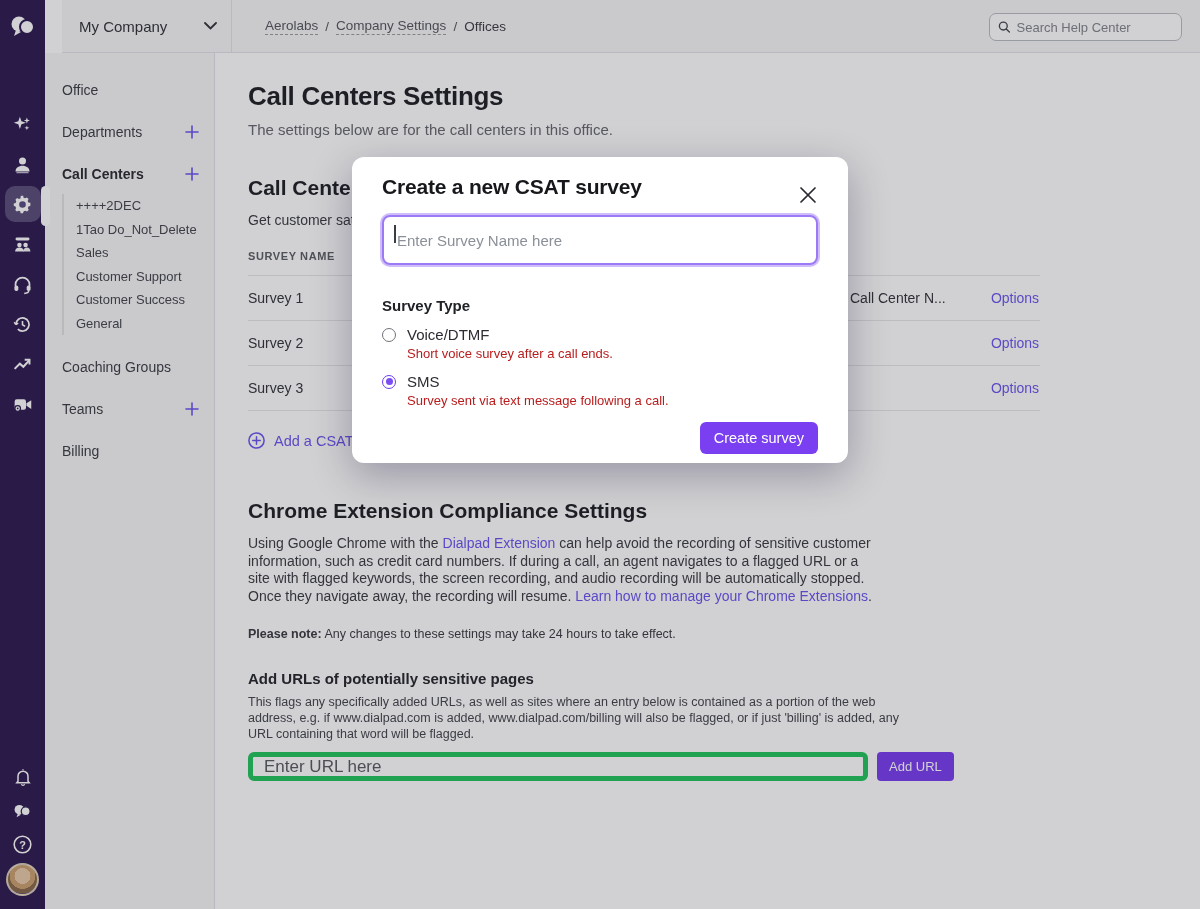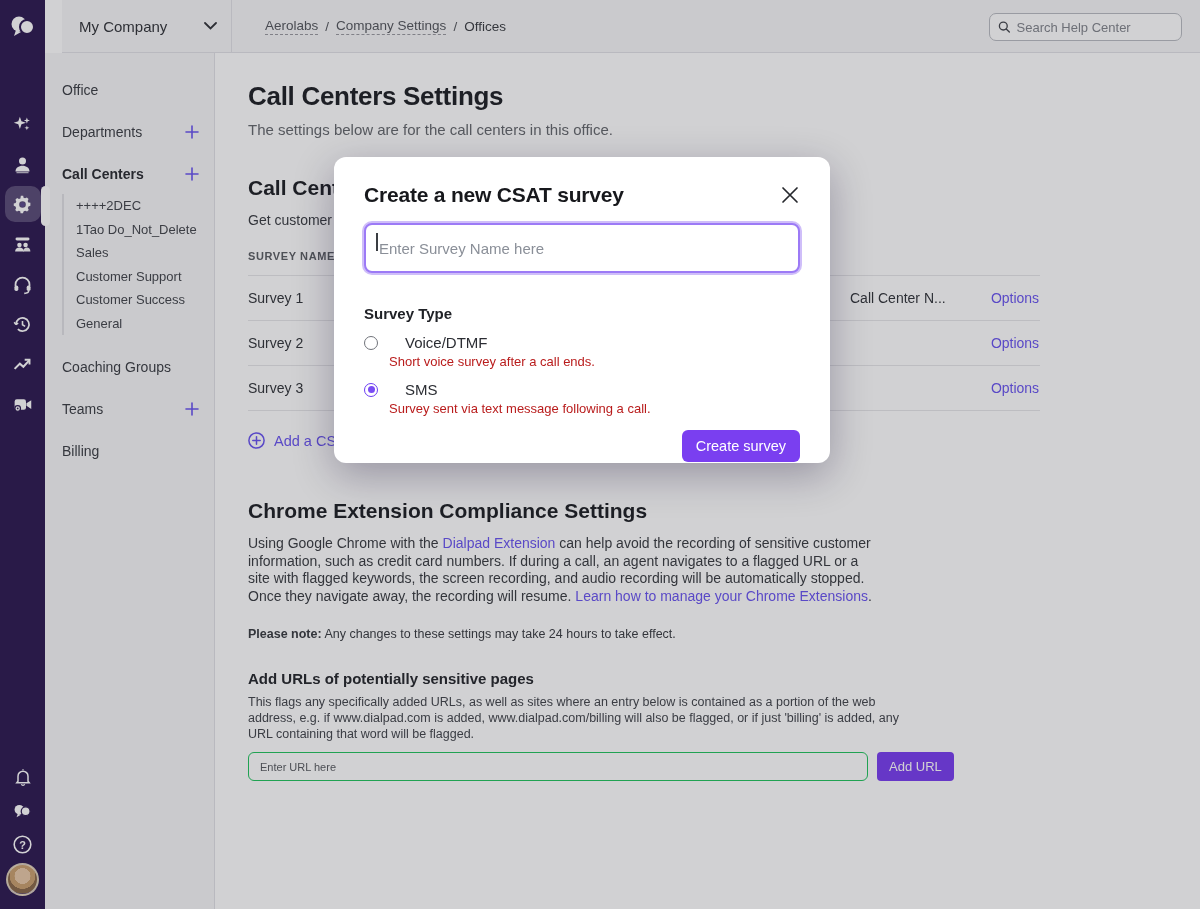--- a/index.html
+++ b/index.html
@@ -50,39 +50,39 @@
   .cell-cc { flex:1; color:#33363b; }
   .cell-opt { width:50px; text-align:center; color:#6a55f0; cursor:pointer; }
   .add-link { margin-top:21px; display:flex; align-items:center; gap:9px; color:#6a55f0; font-size:14.5px; cursor:pointer; width:max-content; }
   .chrome-p { margin-top:12px; width:636px; font-size:14px; line-height:17.6px; color:#3a3d42; }
   .lnk { color:#6a55f0; cursor:pointer; }
   .note { margin-top:22px; font-size:12.5px; color:#3a3d42; }
   .note b { font-weight:bold; }
   .url-h { margin-top:29px; font-size:15px; font-weight:bold; color:#26282d; }
   .url-desc { margin-top:7px; width:676px; font-size:12.5px; line-height:16px; color:#44474d; }
   .url-row { margin-top:10px; display:flex; align-items:center; gap:9px; }
-  .url-input { width:620px; height:29px; border:1px solid #22c55e; border-radius:6px; background:#fff; padding:0 11px; font-size:11px; color:#33363b; outline:none; font-family:"Liberation Sans", sans-serif; }
+  .url-input { width:620px; height:29px; border:5px solid #22c55e; border-radius:6px; background:#fff; padding:0 11px; font-size:17px; color:#33363b; outline:none; font-family:"Liberation Sans", sans-serif; }
   .url-input::placeholder { color:#595c61; }
   .btn { background:#7a3ff0; color:#fff; border:none; border-radius:4px; height:29px; padding:0 12px; font-size:13px; cursor:pointer; font-family:"Liberation Sans", sans-serif; }
 
   
   .overlay { position:absolute; inset:0; background:rgba(25,25,35,.2); z-index:50; }
-  .modal { position:absolute; left:334px; top:157px; width:496px; height:306px; background:#fff; border-radius:12px;
-           box-shadow:0 12px 40px rgba(20,10,50,.30); z-index:60; padding:26px 30px 20px; }
+  .modal { position:absolute; left:352px; top:157px; width:496px; height:306px; background:#fff; border-radius:12px;
+           box-shadow:0 12px 40px rgba(20,10,50,.30); z-index:60; padding:18px 30px 20px; }
   .modal-title { font-size:21px; font-weight:bold; color:#17181c; letter-spacing:-.2px; }
   .modal-close { position:absolute; top:29px; right:31px; width:18px; height:18px; cursor:pointer; }
   .name-wrap { position:relative; margin-top:16px; }
   .name-input { width:100%; height:50px; border:2px solid #9c7af6; box-shadow:0 0 0 2px #cfbef9; border-radius:8px; padding:0 13px;
                 font-size:15px; color:#33363b; outline:none; font-family:"Liberation Sans", sans-serif; }
   .name-input::placeholder { color:#8a8f98; }
   .caret { position:absolute; left:12px; top:10px; width:1.5px; height:18px; background:#3a3d42; }
   .stype { margin-top:32px; font-size:15px; font-weight:bold; color:#202227; }
   .opt { margin-top:12px; }
   .opt:nth-of-type(2) { margin-top:6px; }
-  .opt-top { display:flex; align-items:center; gap:27px; cursor:pointer; }
+  .opt-top { display:flex; align-items:center; gap:11px; cursor:pointer; }
   .radio { width:14px; height:14px; border-radius:50%; border:1.5px solid #70737a; background:#fff; position:relative; flex:none; }
   .radio.checked { border-color:#6b3df2; }
   .radio.checked::after { content:""; position:absolute; left:2.5px; top:2.5px; width:7px; height:7px; border-radius:50%; background:#7a4cf4; }
   .opt-label { font-size:15px; color:#2b2d33; }
   .opt-desc { margin:3px 0 0 25px; font-size:13px; color:#b91c1c; }
   .modal-foot { display:flex; justify-content:flex-end; margin-top:0; }
   .btn-lg { height:32px; font-size:14.5px; border-radius:6px; padding:0 14px; margin-top:14px; }
 </style>
 </head>
 <body>

